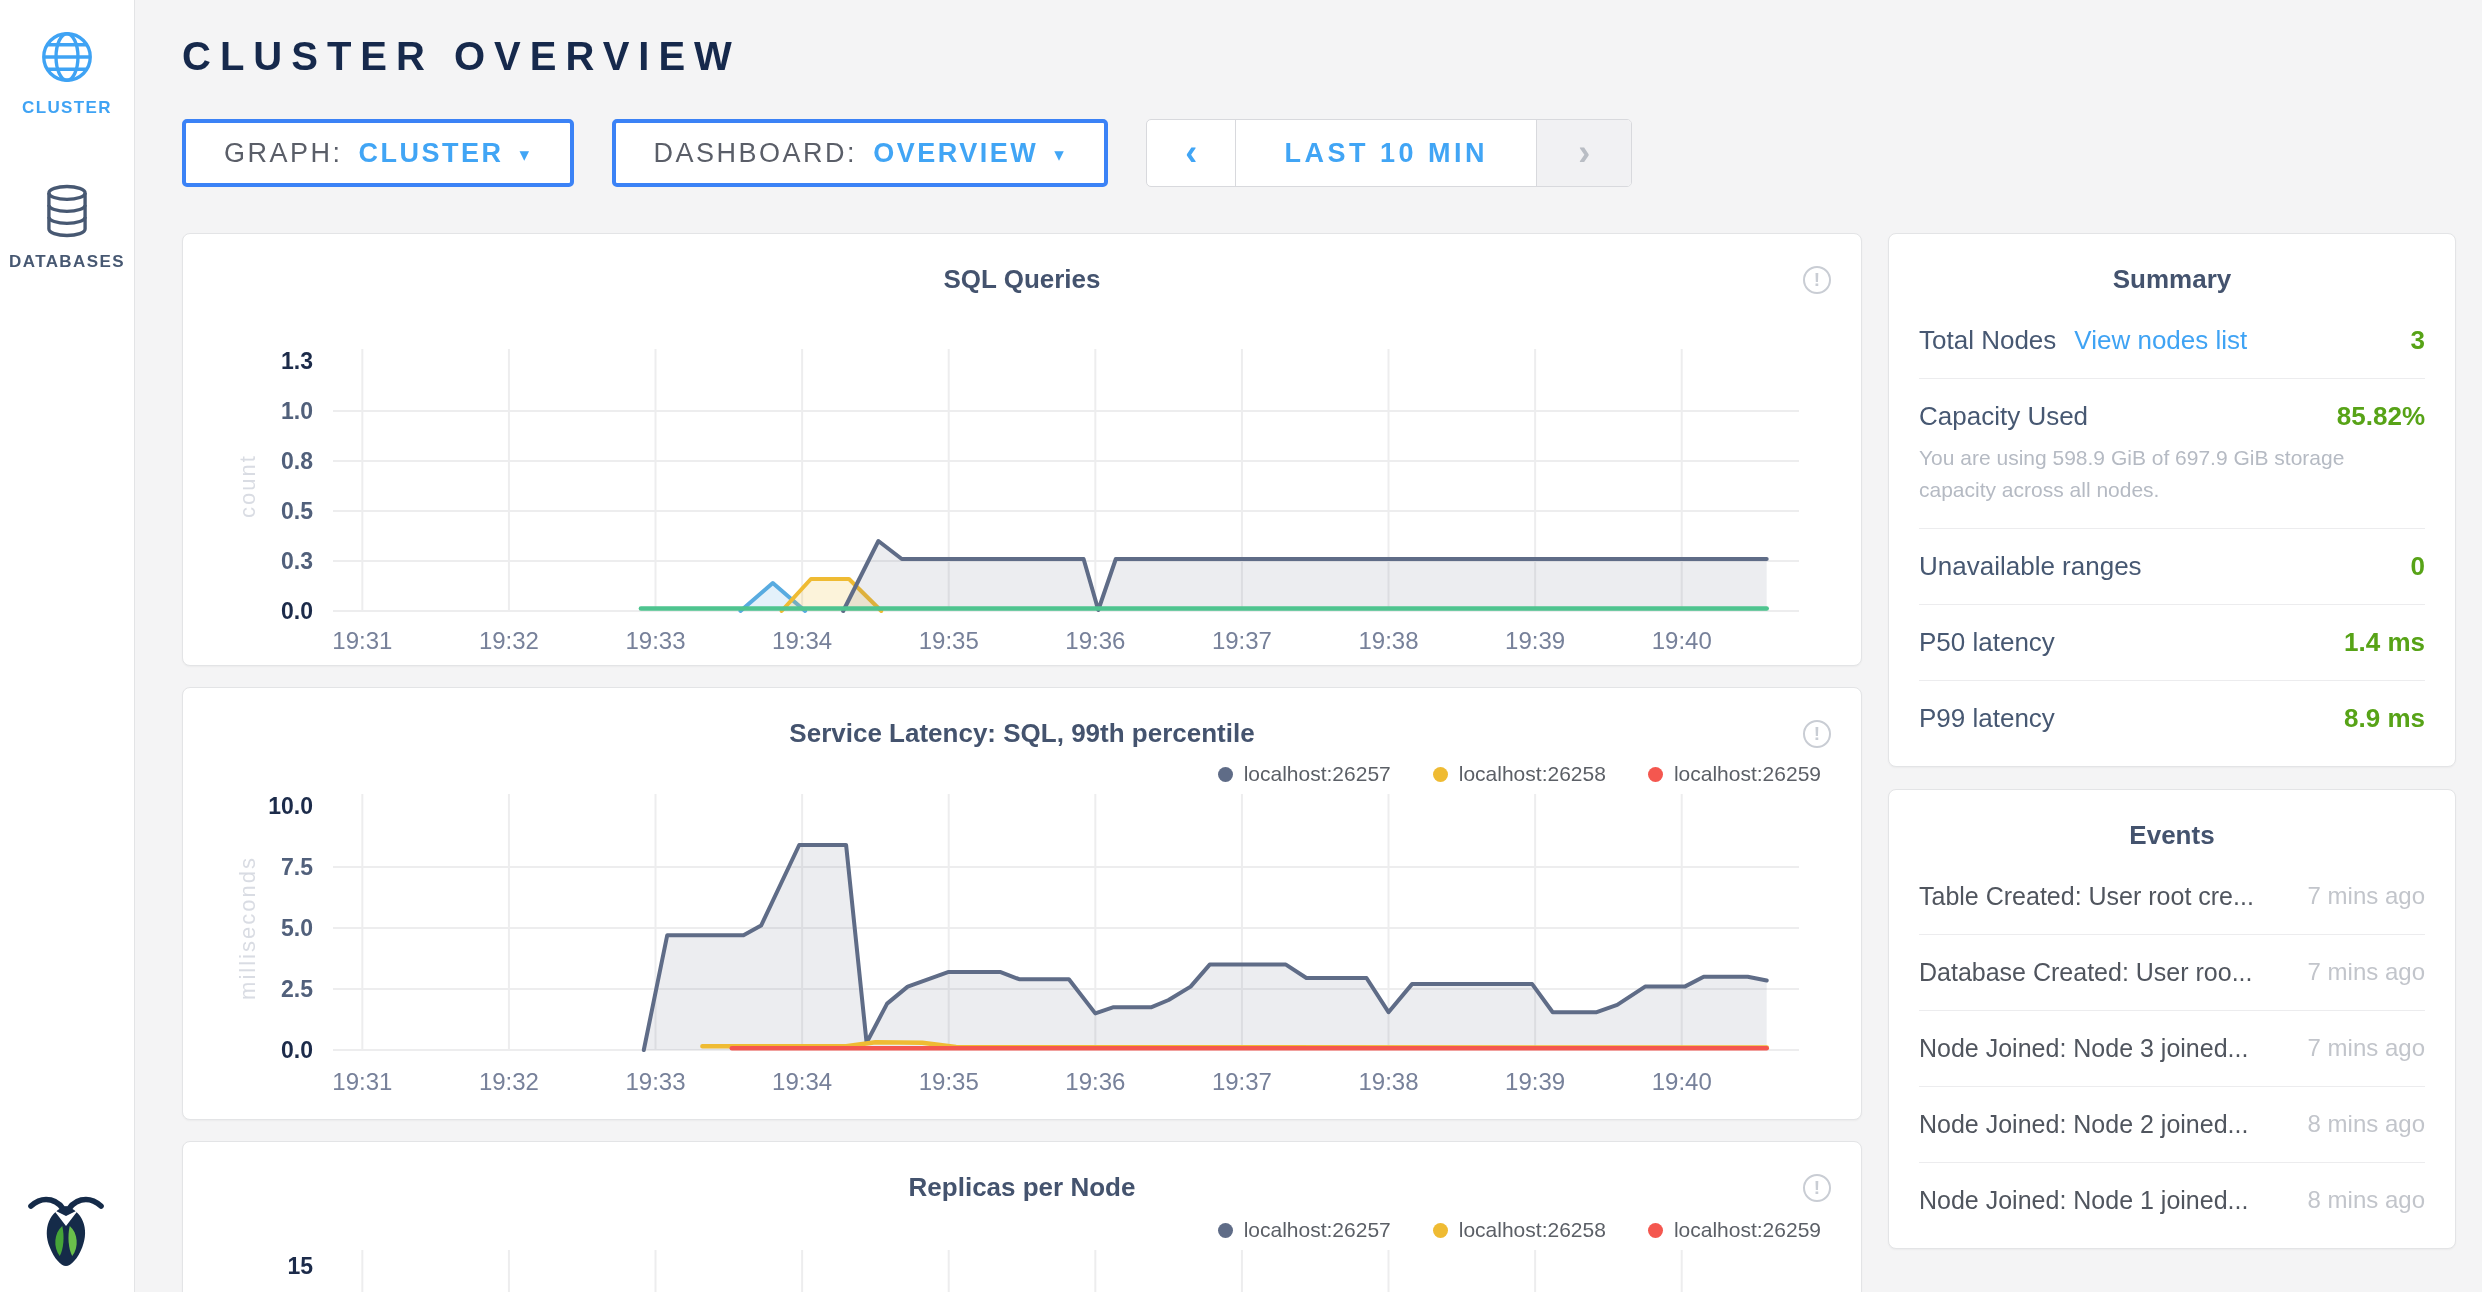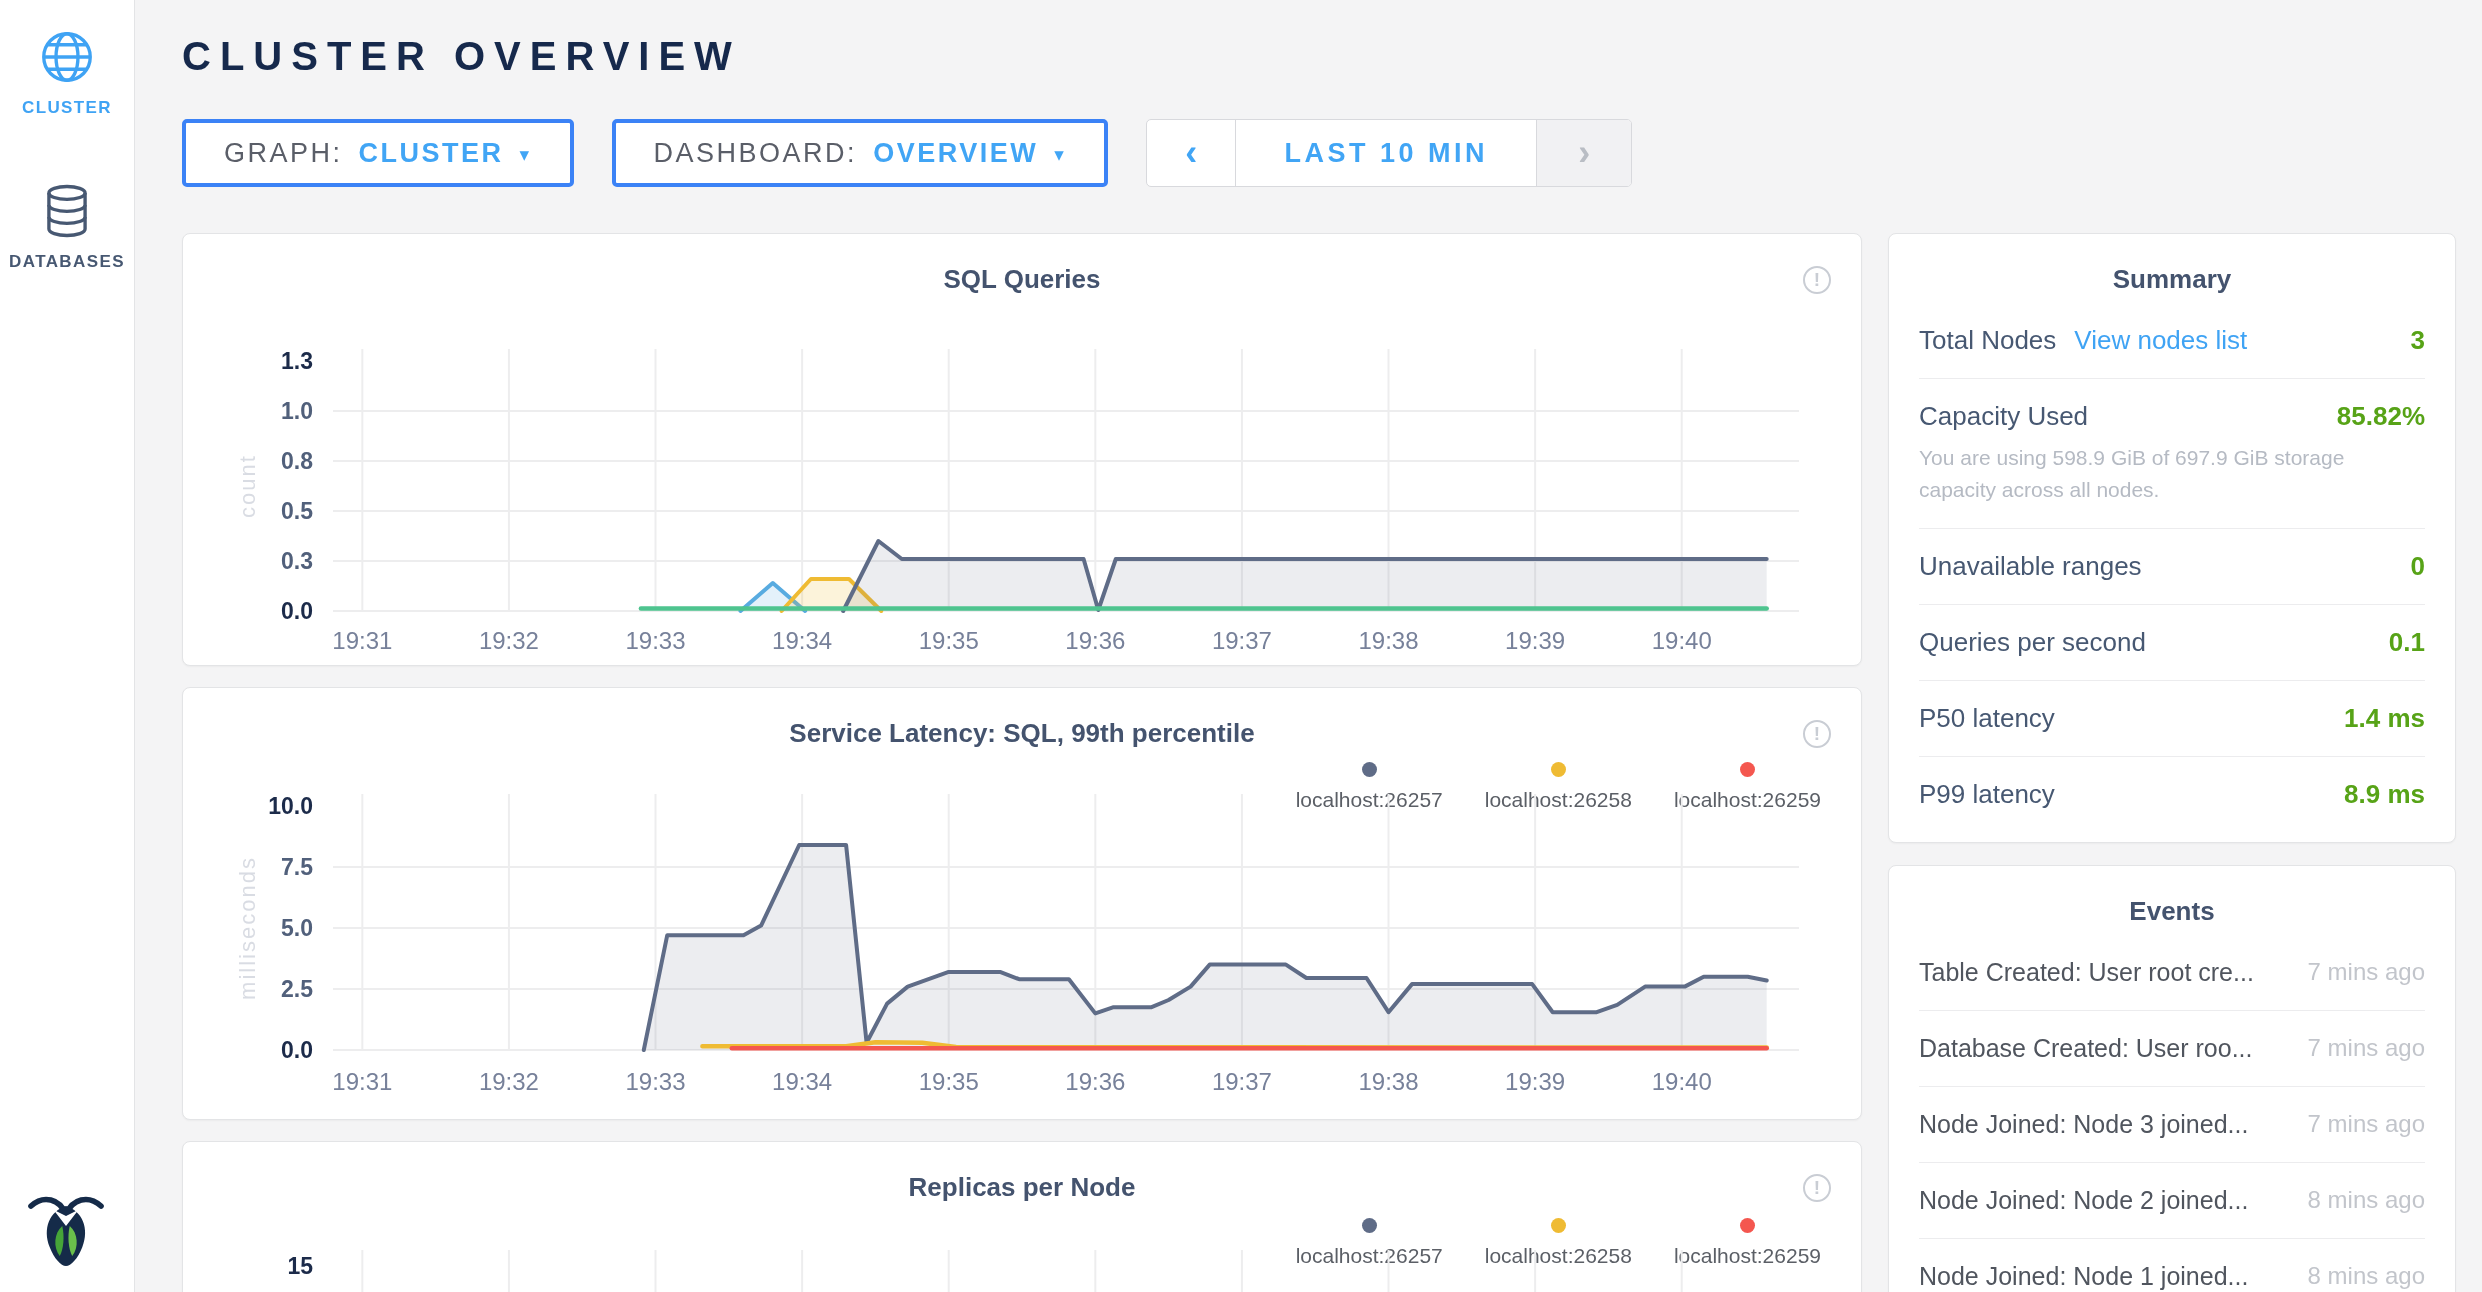--- a/index.html
+++ b/index.html
@@ -50,21 +50,21 @@
   .chart-card.c1 { height:433px; }
   .chart-card.c2 { height:433px; }
   .chart-card.c3 { height:240px; }
   .chart-title { text-align:center; font-size:26px; font-weight:700; color:#44536e; margin-top:30px; }
   .info-icon { position:absolute; top:32px; right:30px; width:28px; height:28px; border-radius:50%;
                border:2px solid #c9cdd4; color:#c9cdd4; font-size:19px; font-weight:700;
                display:flex; align-items:center; justify-content:center; cursor:pointer; }
   .legend { position:absolute; right:40px; display:flex; gap:42px; align-items:center; }
   .legend.l2 { top:74px; }
   .legend.l3 { top:76px; }
-  .legend-item { display:flex; align-items:center; gap:11px;flex-direction:column; }
+  .legend-item { display:flex; align-items:center; gap:11px; }
   .legend-dot { width:15px; height:15px; border-radius:50%; }
   .legend-text { font-size:21px; color:#5b5f66; }
   svg.plot { position:absolute; left:0; }
   svg.plot.p1 { top:105px; }
   svg.plot.p2 { top:100px; }
   svg.plot.p3 { top:108px; }
   .ytick { font:600 23px "Liberation Sans", sans-serif; fill:#51607b; }
   .ytick.strong { font-weight:700; fill:#1c2b4a; }
   .xtick { font:400 24px "Liberation Sans", sans-serif; fill:#77819a; }
   .axisLabel { font:400 22px "Liberation Sans", sans-serif; fill:#d9dce3; letter-spacing:2px; }
@@ -299,26 +299,20 @@
             <div class="ssub">You are using 598.9 GiB of 697.9 GiB storage capacity across all nodes.</div>
           </div>
           <div class="srow">
             <div class="srow-main">
               <span class="slabel">Unavailable ranges</span>
               <span class="svalue">0</span>
             </div>
           </div>
           <div class="srow">
             <div class="srow-main">
-              <span class="slabel">Queries per second</span>
-              <span class="svalue">0.1</span>
-            </div>
-          </div>
-          <div class="srow">
-            <div class="srow-main">
               <span class="slabel">P50 latency</span>
               <span class="svalue">1.4 ms</span>
             </div>
           </div>
           <div class="srow">
             <div class="srow-main">
               <span class="slabel">P99 latency</span>
               <span class="svalue">8.9 ms</span>
             </div>
           </div>

